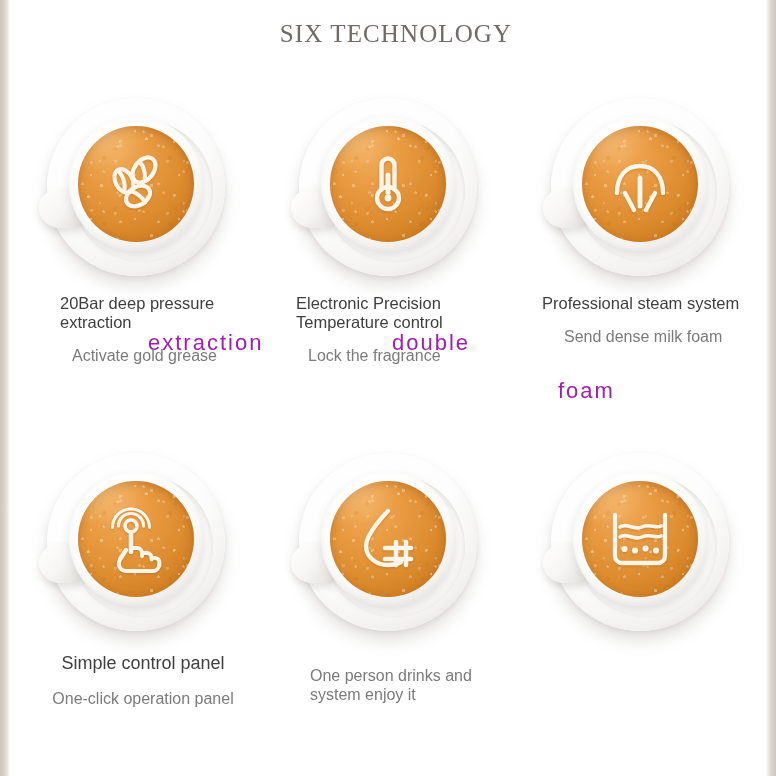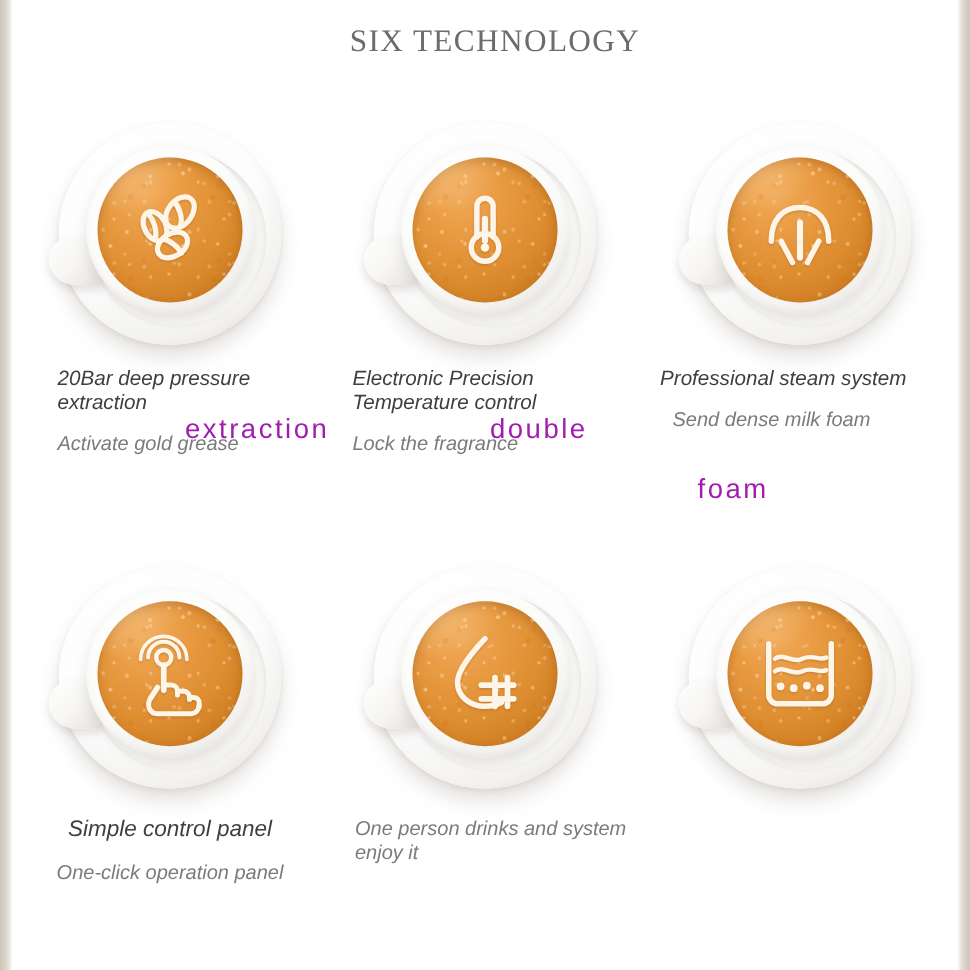--- a/index.html
+++ b/index.html
@@ -199,40 +199,39 @@
     width: 72px;
     height: 72px;
     z-index: 4;
     filter: drop-shadow(0 1px 1px rgba(150,80,20,0.35));
   }
   .latte-icon svg { display: block; width: 100%; height: 100%; }
 
   
   .labels {
     position: absolute;
-    left: 0;
+    left: 14px;
     right: 0;
     top: 222px;
     padding: 0 6px;
     box-sizing: border-box;
-    font-style: italic;
   }
   .cell-r2 .labels { top: 232px; }
 
   .label-main {
     font-size: 16.5px;
     line-height: 19px;
     color: #3f3f3f;
     margin: 0 0 14px 0;
   }
   .label-sub {
     font-size: 16px;
     line-height: 19px;
     color: #7b7b7b;
-    margin: 0;
+    margin: 12px;
   }
 
   
   .cell-1 .labels { padding-left: 36px; text-align: left; }
   .cell-2 .labels { padding-left: 20px; text-align: left; }
   .cell-3 .labels { padding-left: 14px; text-align: left; }
   .cell-3 .label-sub { padding-left: 10px; }
 
   .cell-4 .labels { text-align: center; }
   .cell-4 .label-main { font-size: 18px; margin-bottom: 16px; }

